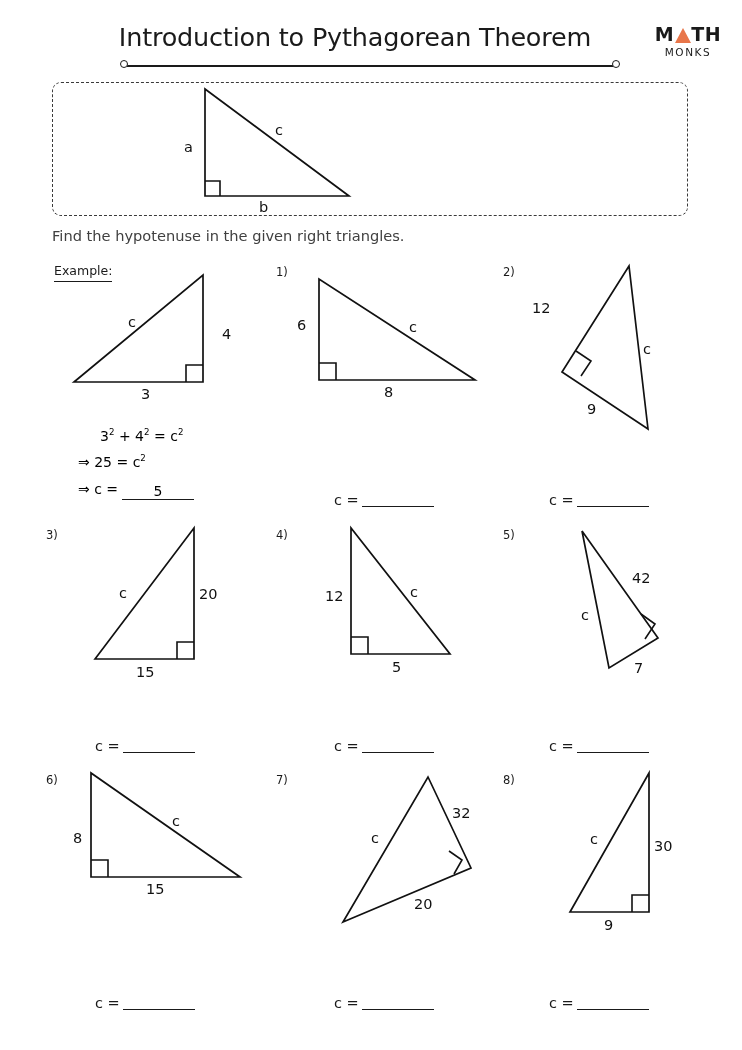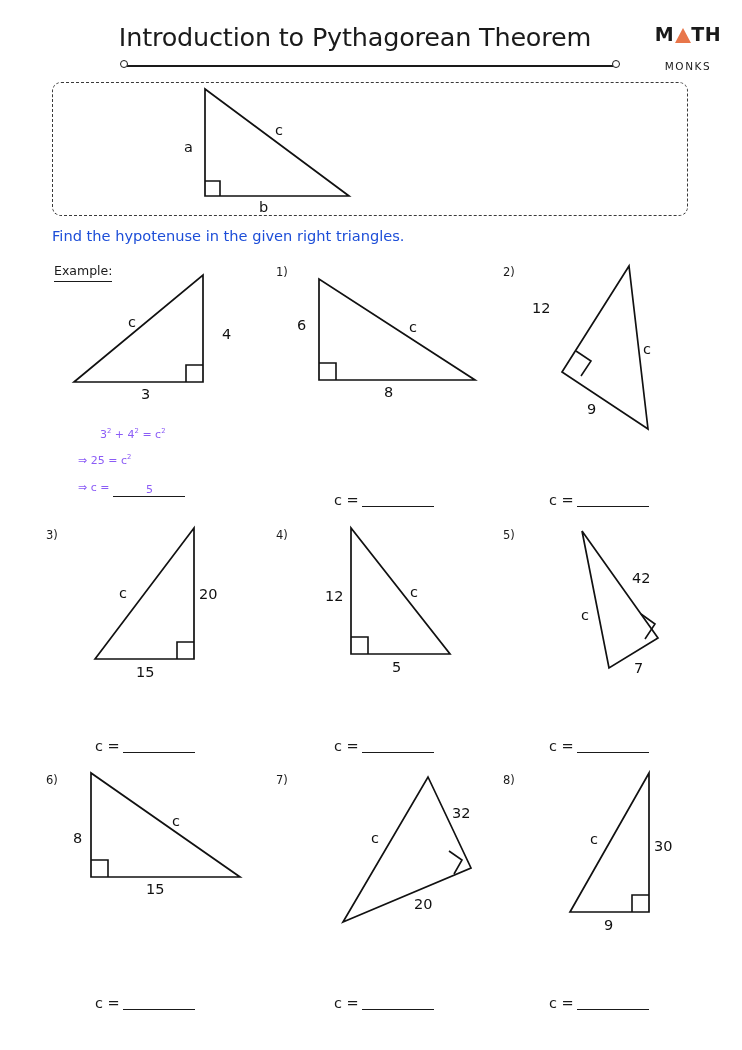--- a/index.html
+++ b/index.html
@@ -61,21 +61,21 @@
     border-left: 8.5px solid transparent;
     border-right: 8.5px solid transparent;
     border-bottom: 15px solid #e8764a;
     margin: 0 0.5px 1px 0.5px;
   }
   .logo-bottom {
     font-size: 10.5px;
     font-weight: 500;
     letter-spacing: 1.6px;
     color: #1a1a1a;
-    margin-top: 17px;
+    margin-top: 3px;
   }
 
   .rule-wrap {
     position: absolute;
     left: 120px;
     top: 60px;
     width: 500px;
     height: 12px;
   }
   .rule-line {
@@ -121,42 +121,42 @@
     color: #111111;
     white-space: nowrap;
   }
   .formula-chip sup { font-size: 0.62em; }
 
   .instruction {
     position: absolute;
     left: 52px;
     top: 227px;
     font-size: 14.6px;
-    color: #1d4ed8;
+    color: #404040;
   }
 
   
   .example-label {
     position: absolute;
     left: 54px;
     top: 263px;
     font-size: 12.5px;
     color: #1a1a1a;
     border-bottom: 1.3px solid #1a1a1a;
     padding-bottom: 3px;
   }
   .qnum {
     position: absolute;
     font-size: 11.5px;
     color: #1a1a1a;
   }
   .work-line {
     position: absolute;
-    font-size: 11px;
-    color: #8b5cf6;
+    font-size: 14px;
+    color: #000000;
     white-space: nowrap;
   }
   .work-line sup { font-size: 0.62em; }
 
   .ans {
     position: absolute;
     font-size: 14.5px;
     color: #1a1a1a;
     white-space: nowrap;
   }

